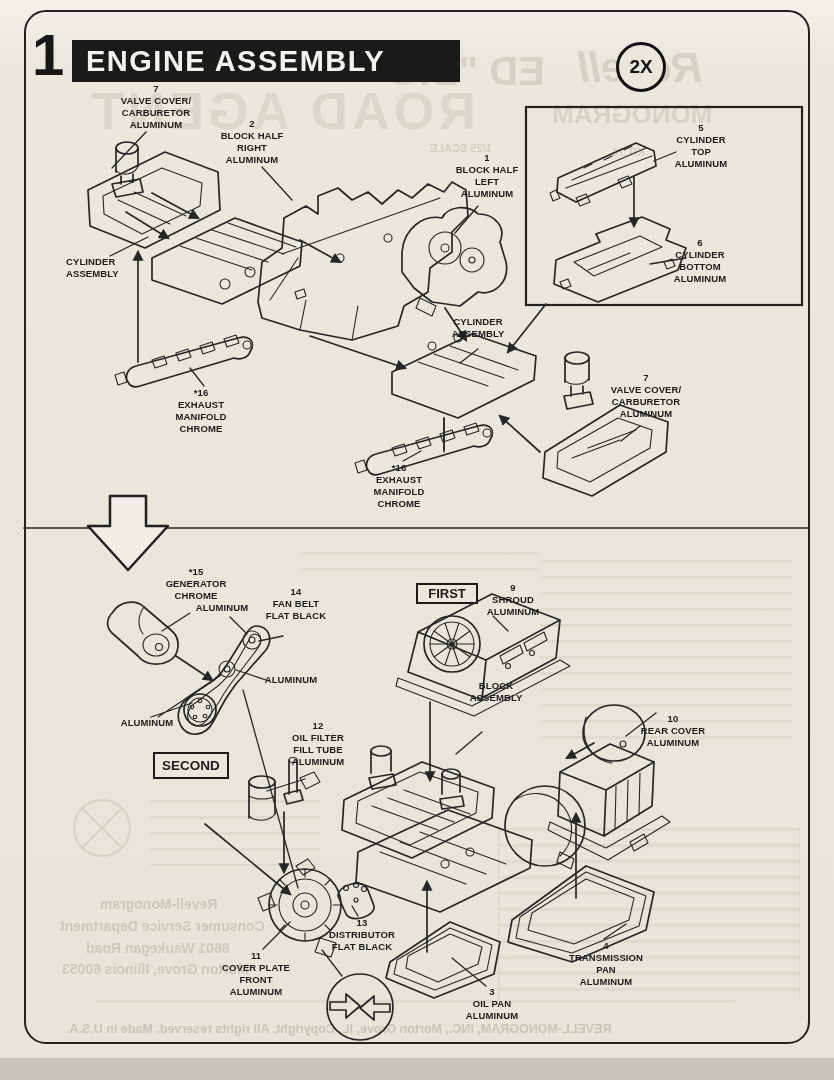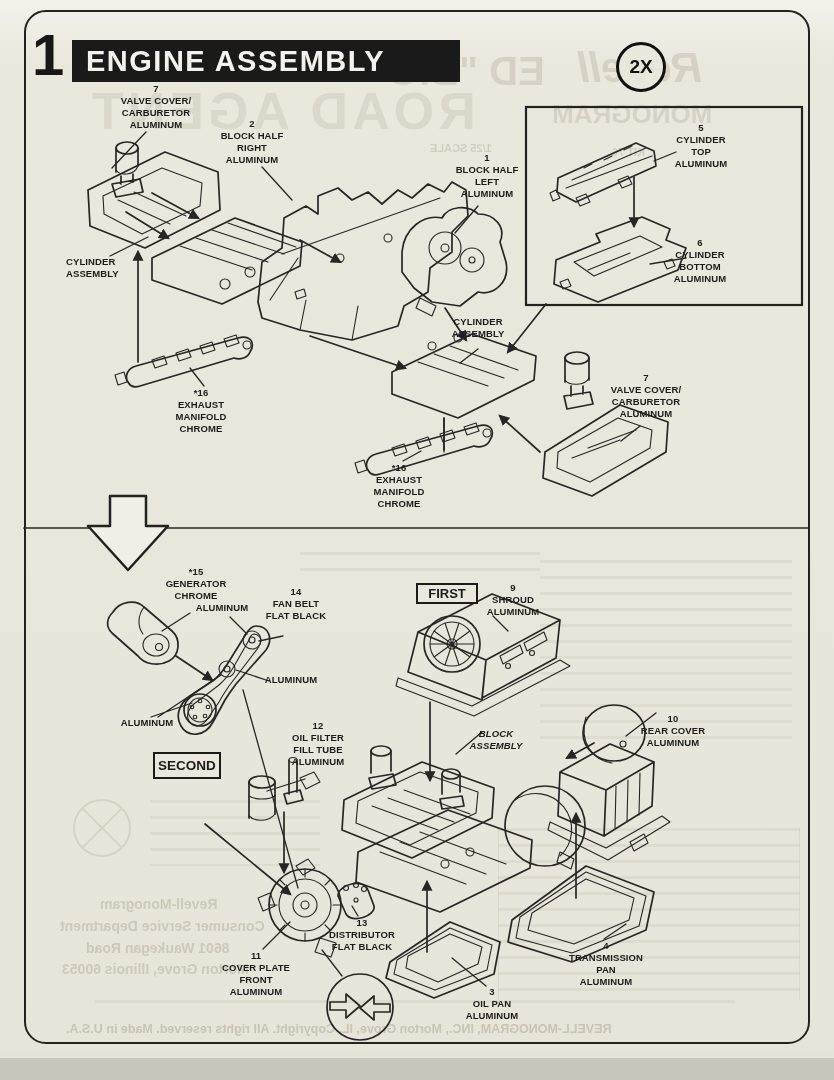--- a/index.html
+++ b/index.html
@@ -279,21 +279,21 @@
     </g>
   </svg>
 
   <div class="frame"></div>
 
   <div class="stepnum">1</div>
   <div class="titlebar">ENGINE ASSEMBLY</div>
   <div class="badge2x">2X</div>
 
   <div class="box" style="left:416px;top:583px;width:62px;height:21px;font-size:13px;line-height:18px;">FIRST</div>
-  <div class="box" style="left:153px;top:752px;width:68px;height:27px;font-size:13.5px;line-height:24px;">SECOND</div>
+  <div class="box" style="left:153px;top:752px;width:76px;height:27px;font-size:13.5px;line-height:24px;">SECOND</div>
 
   <div class="c" style="left:156px;top:83px;">7
 VALVE COVER/
 CARBURETOR
 ALUMINUM</div>
   <div class="c" style="left:252px;top:118px;">2
 BLOCK HALF
 RIGHT
 ALUMINUM</div>
   <div class="c" style="left:487px;top:152px;">1
@@ -332,21 +332,21 @@
 FLAT BLACK</div>
   <div class="c" style="left:222px;top:602px;">ALUMINUM</div>
   <div class="c" style="left:291px;top:674px;">ALUMINUM</div>
   <div class="c" style="left:147px;top:717px;">ALUMINUM</div>
   <div class="c" style="left:513px;top:582px;">9
 SHROUD
 ALUMINUM</div>
   <div class="c" style="left:673px;top:666px;margin-top:47px;">10
 REAR COVER
 ALUMINUM</div>
-  <div class="c" style="left:496px;top:728px;font-style:italic;">BLOCK
+  <div class="c" style="left:496px;top:680px;">BLOCK
 ASSEMBLY</div>
   <div class="c" style="left:318px;top:720px;">12
 OIL FILTER
 FILL TUBE
 ALUMINUM</div>
   <div class="c" style="left:362px;top:917px;">13
 DISTRIBUTOR
 FLAT BLACK</div>
   <div class="c" style="left:256px;top:950px;">11
 COVER PLATE

